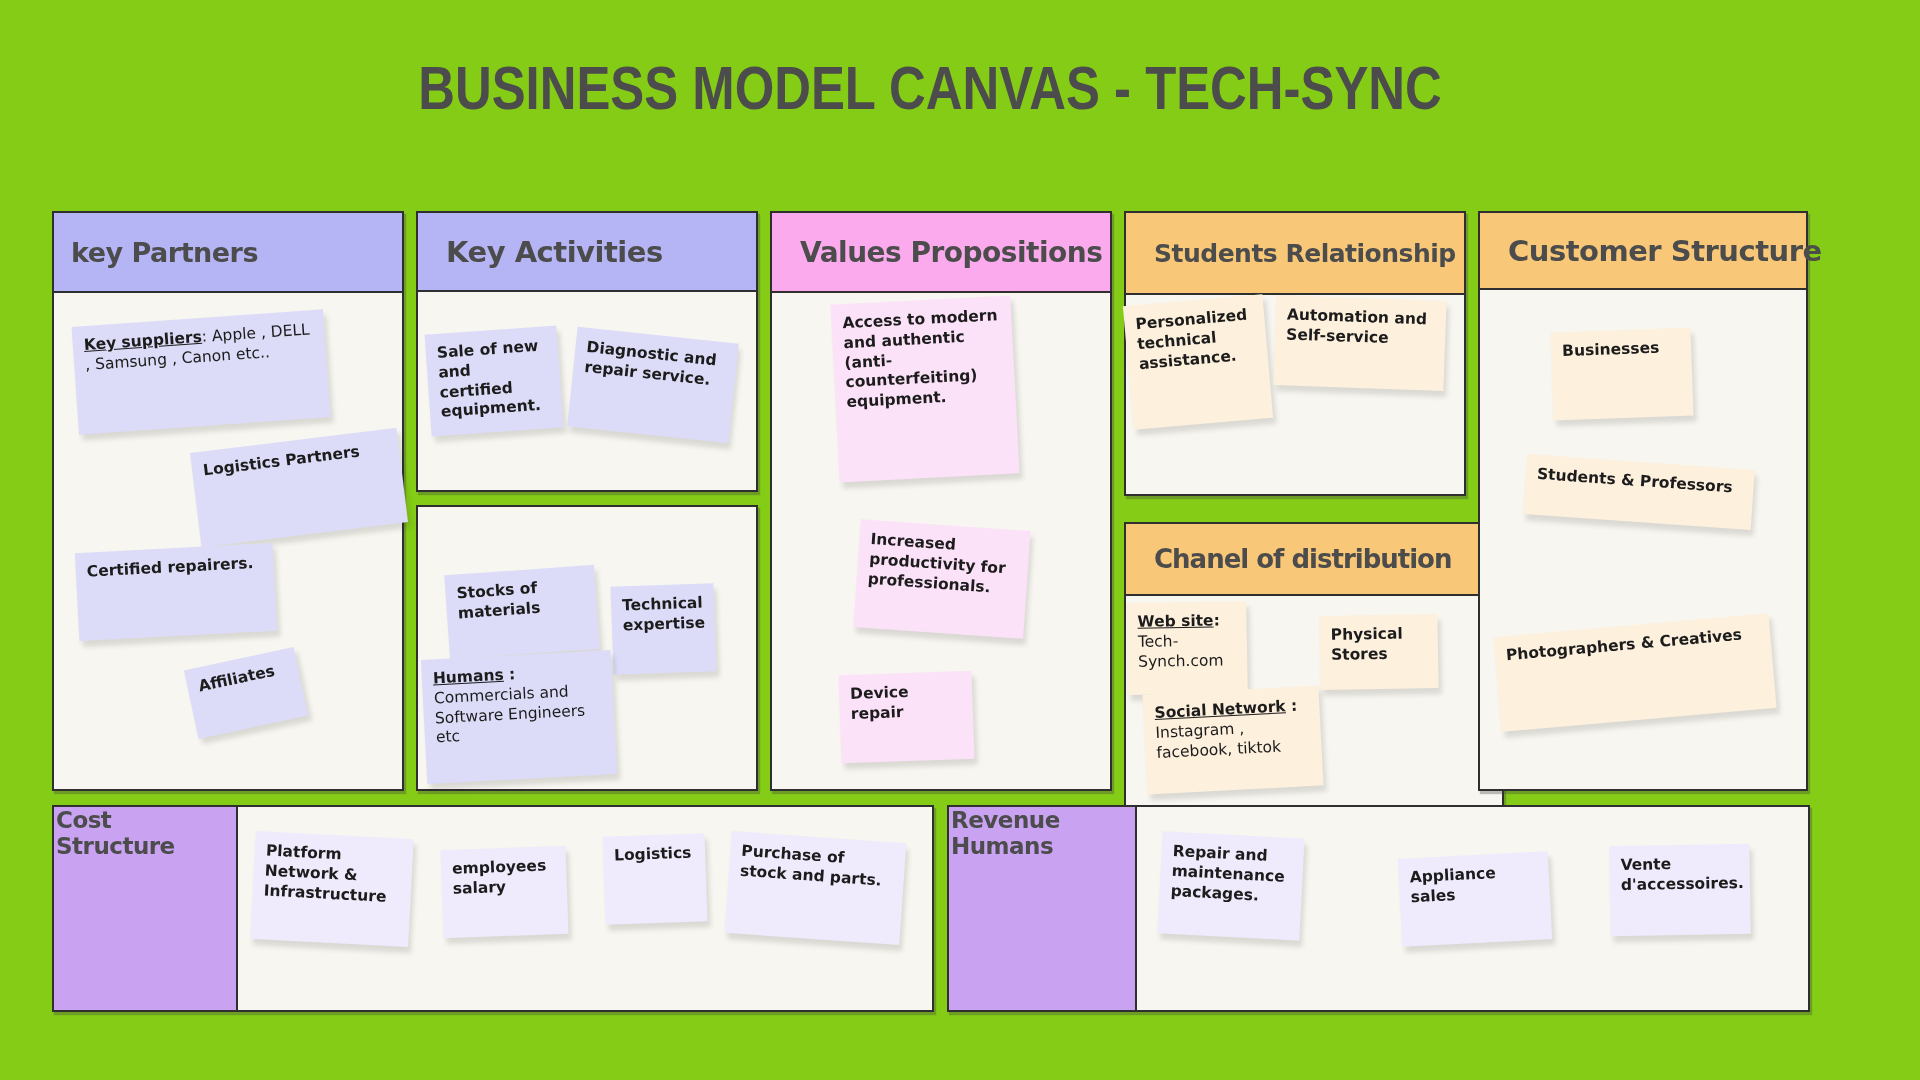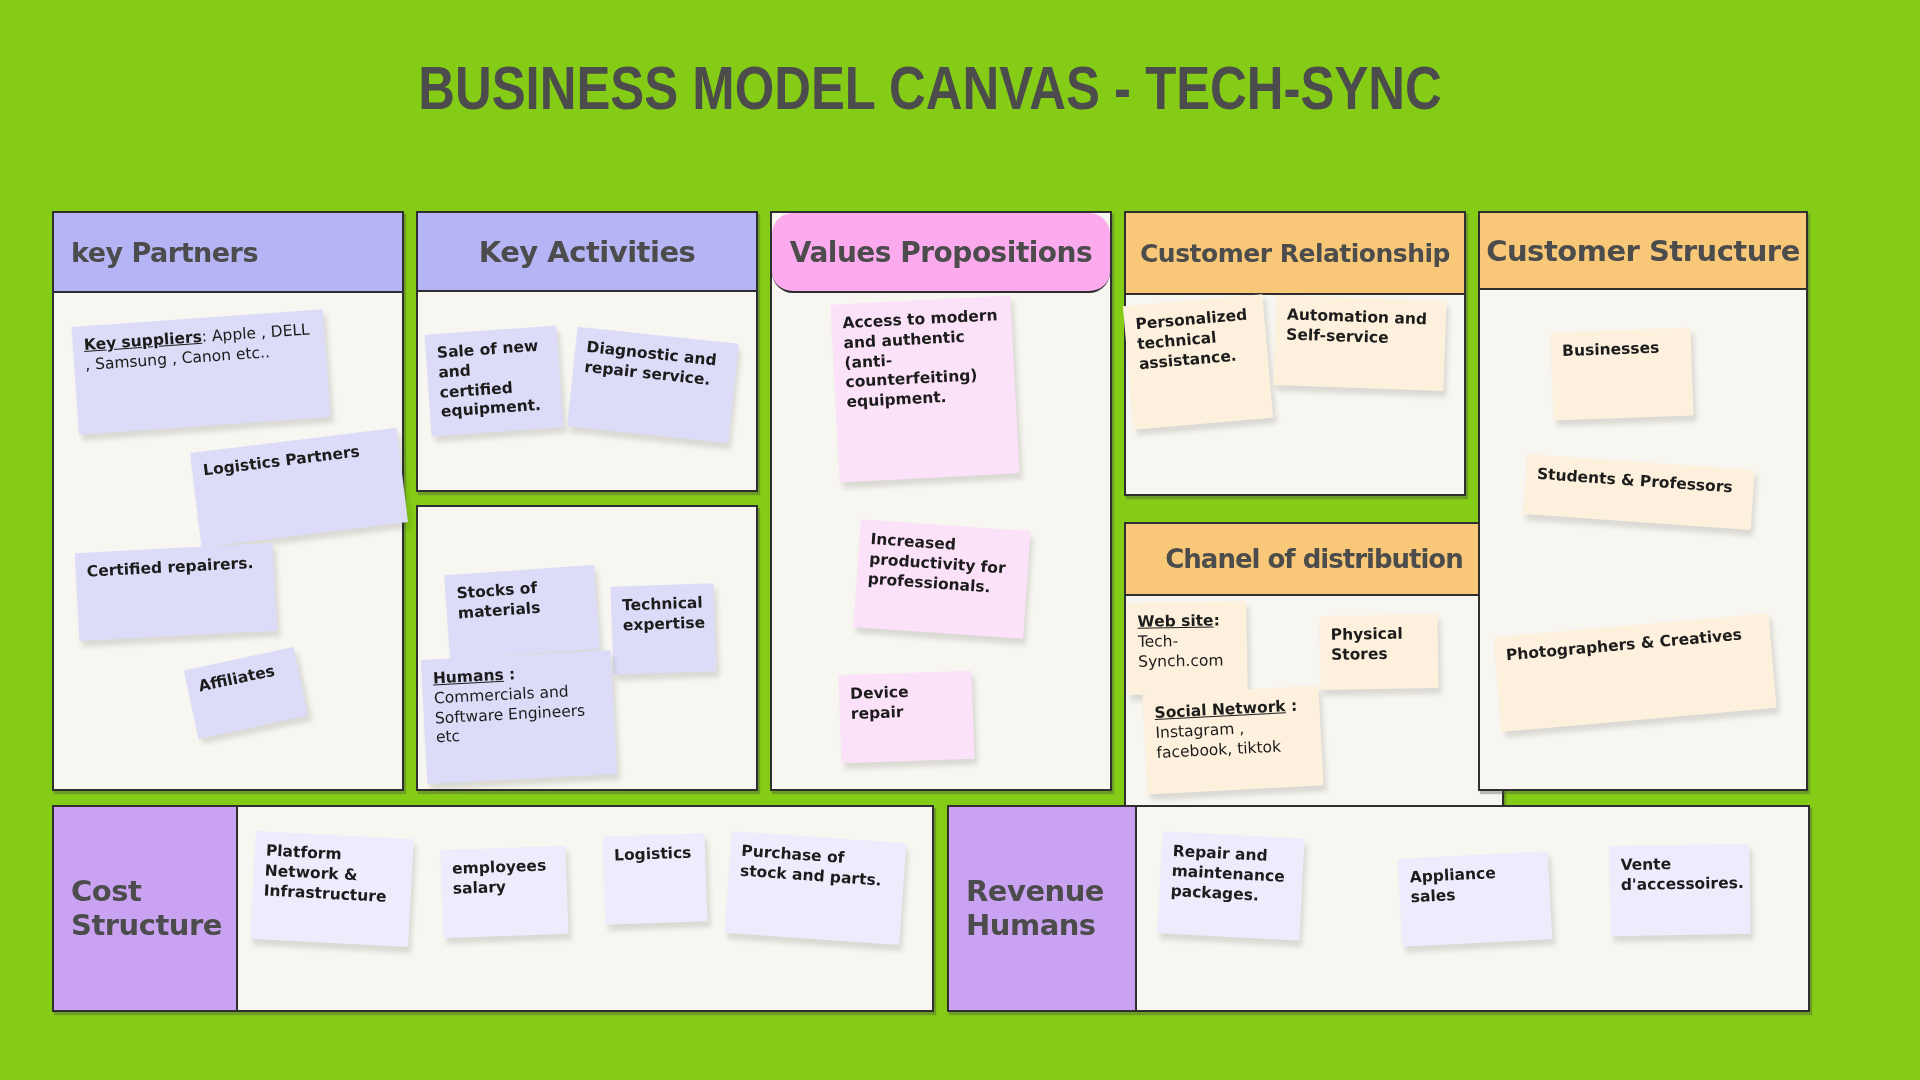--- a/index.html
+++ b/index.html
@@ -14,28 +14,29 @@
     transform:scaleX(0.82);transform-origin:50% 50%;white-space:nowrap;
   }
 
   .panel{
     position:absolute;background:var(--c-panel-bg,#f7f6f0);
     border:2px solid var(--c-border,#2f2f2f);
     box-shadow:2px 3px 1px rgba(70,70,70,0.35);
     box-sizing:border-box;
   }
   .hdr{
-    display:flex;align-items:center;justify-content:center;
+    display:flex;align-items:center;
     border-bottom:2px solid var(--c-border,#2f2f2f);
     font-weight:700;color:var(--c-heading-text,#4c4c4c);
     letter-spacing:-0.5px;white-space:nowrap;box-sizing:border-box;
     width:100%;
+    padding-left:28px;
   }
   .hdr-peri{background:var(--c-periwinkle-header,#b5b4f4);}
-  .hdr-pink{background:var(--c-pink-header,#fbaaee);border-radius:21px;}
+  .hdr-pink{background:var(--c-pink-header,#fbaaee);}
   .hdr-orange{background:var(--c-orange-header,#f8c878);}
 
   .note{
     position:absolute;box-sizing:border-box;padding:10px 11px;
     font-size:15.5px;font-weight:700;line-height:1.28;color:#1c1c1c;
     transform:rotate(var(--r,0deg));
     box-shadow:3px 6px 5px rgba(40,40,40,0.14);
   }
   .note-lav{background:var(--c-lavender-note,#dcdcf8);}
   .note-pink{background:var(--c-pink-note,#fce2f8);}
@@ -44,24 +45,24 @@
   .note .lead{font-weight:700;text-decoration:underline;}
   .note .rest{font-weight:400;}
   .note .rest-b{font-weight:700;}
   .note .body{font-weight:400;display:block;}
 
   .panel-row{display:block;}
   .side-label{
     position:absolute;left:0;top:0;bottom:0;
     background:var(--c-purple-block,#c9a3f2);
     border-right:2px solid var(--c-border,#2f2f2f);
-    display:flex;align-items:center;
-    font-weight:700;font-size:29px;line-height:1.15;
+    display:flex;align-items:flex-start;
+    font-weight:700;font-size:23px;line-height:1.15;
     color:var(--c-heading-text,#4c4c4c);
-    padding-left:17px;box-sizing:border-box;letter-spacing:-0.5px;
+    padding-left:2px;box-sizing:border-box;letter-spacing:-0.5px;
   }
 </style>
 </head>
 <body>
 
 <div id="app">
 
   <div class="page-title">BUSINESS MODEL CANVAS - TECH-SYNC</div>
 
   <div class="panel" style="left:52px;top:211px;width:352px;height:580px">
@@ -117,21 +118,21 @@
     <div class="note note-pink" style="left:85px;top:312px;width:170px;height:108px;--r:4deg">
       <span>Increased productivity for professionals.</span>
     </div>
     <div class="note note-pink" style="left:68px;top:460px;width:133px;height:88px;--r:-2deg">
       <span>Device repair</span>
     </div>
   </div>
 
   <div class="panel" style="left:1124px;top:211px;width:342px;height:285px">
     <div class="hdr hdr-orange" style="height:82px;font-size:25px">
-      <span>Customer Relationship</span>
+      <span>Students Relationship</span>
     </div>
     <div class="note note-cream" style="left:2px;top:87px;width:140px;height:124px;--r:-5deg">
       <span>Personalized technical assistance.</span>
     </div>
     <div class="note note-cream" style="left:149px;top:85px;width:170px;height:90px;--r:2deg">
       <span>Automation and Self-service</span>
     </div>
   </div>
 
   <div class="panel" style="left:1124px;top:522px;width:380px;height:286px">

